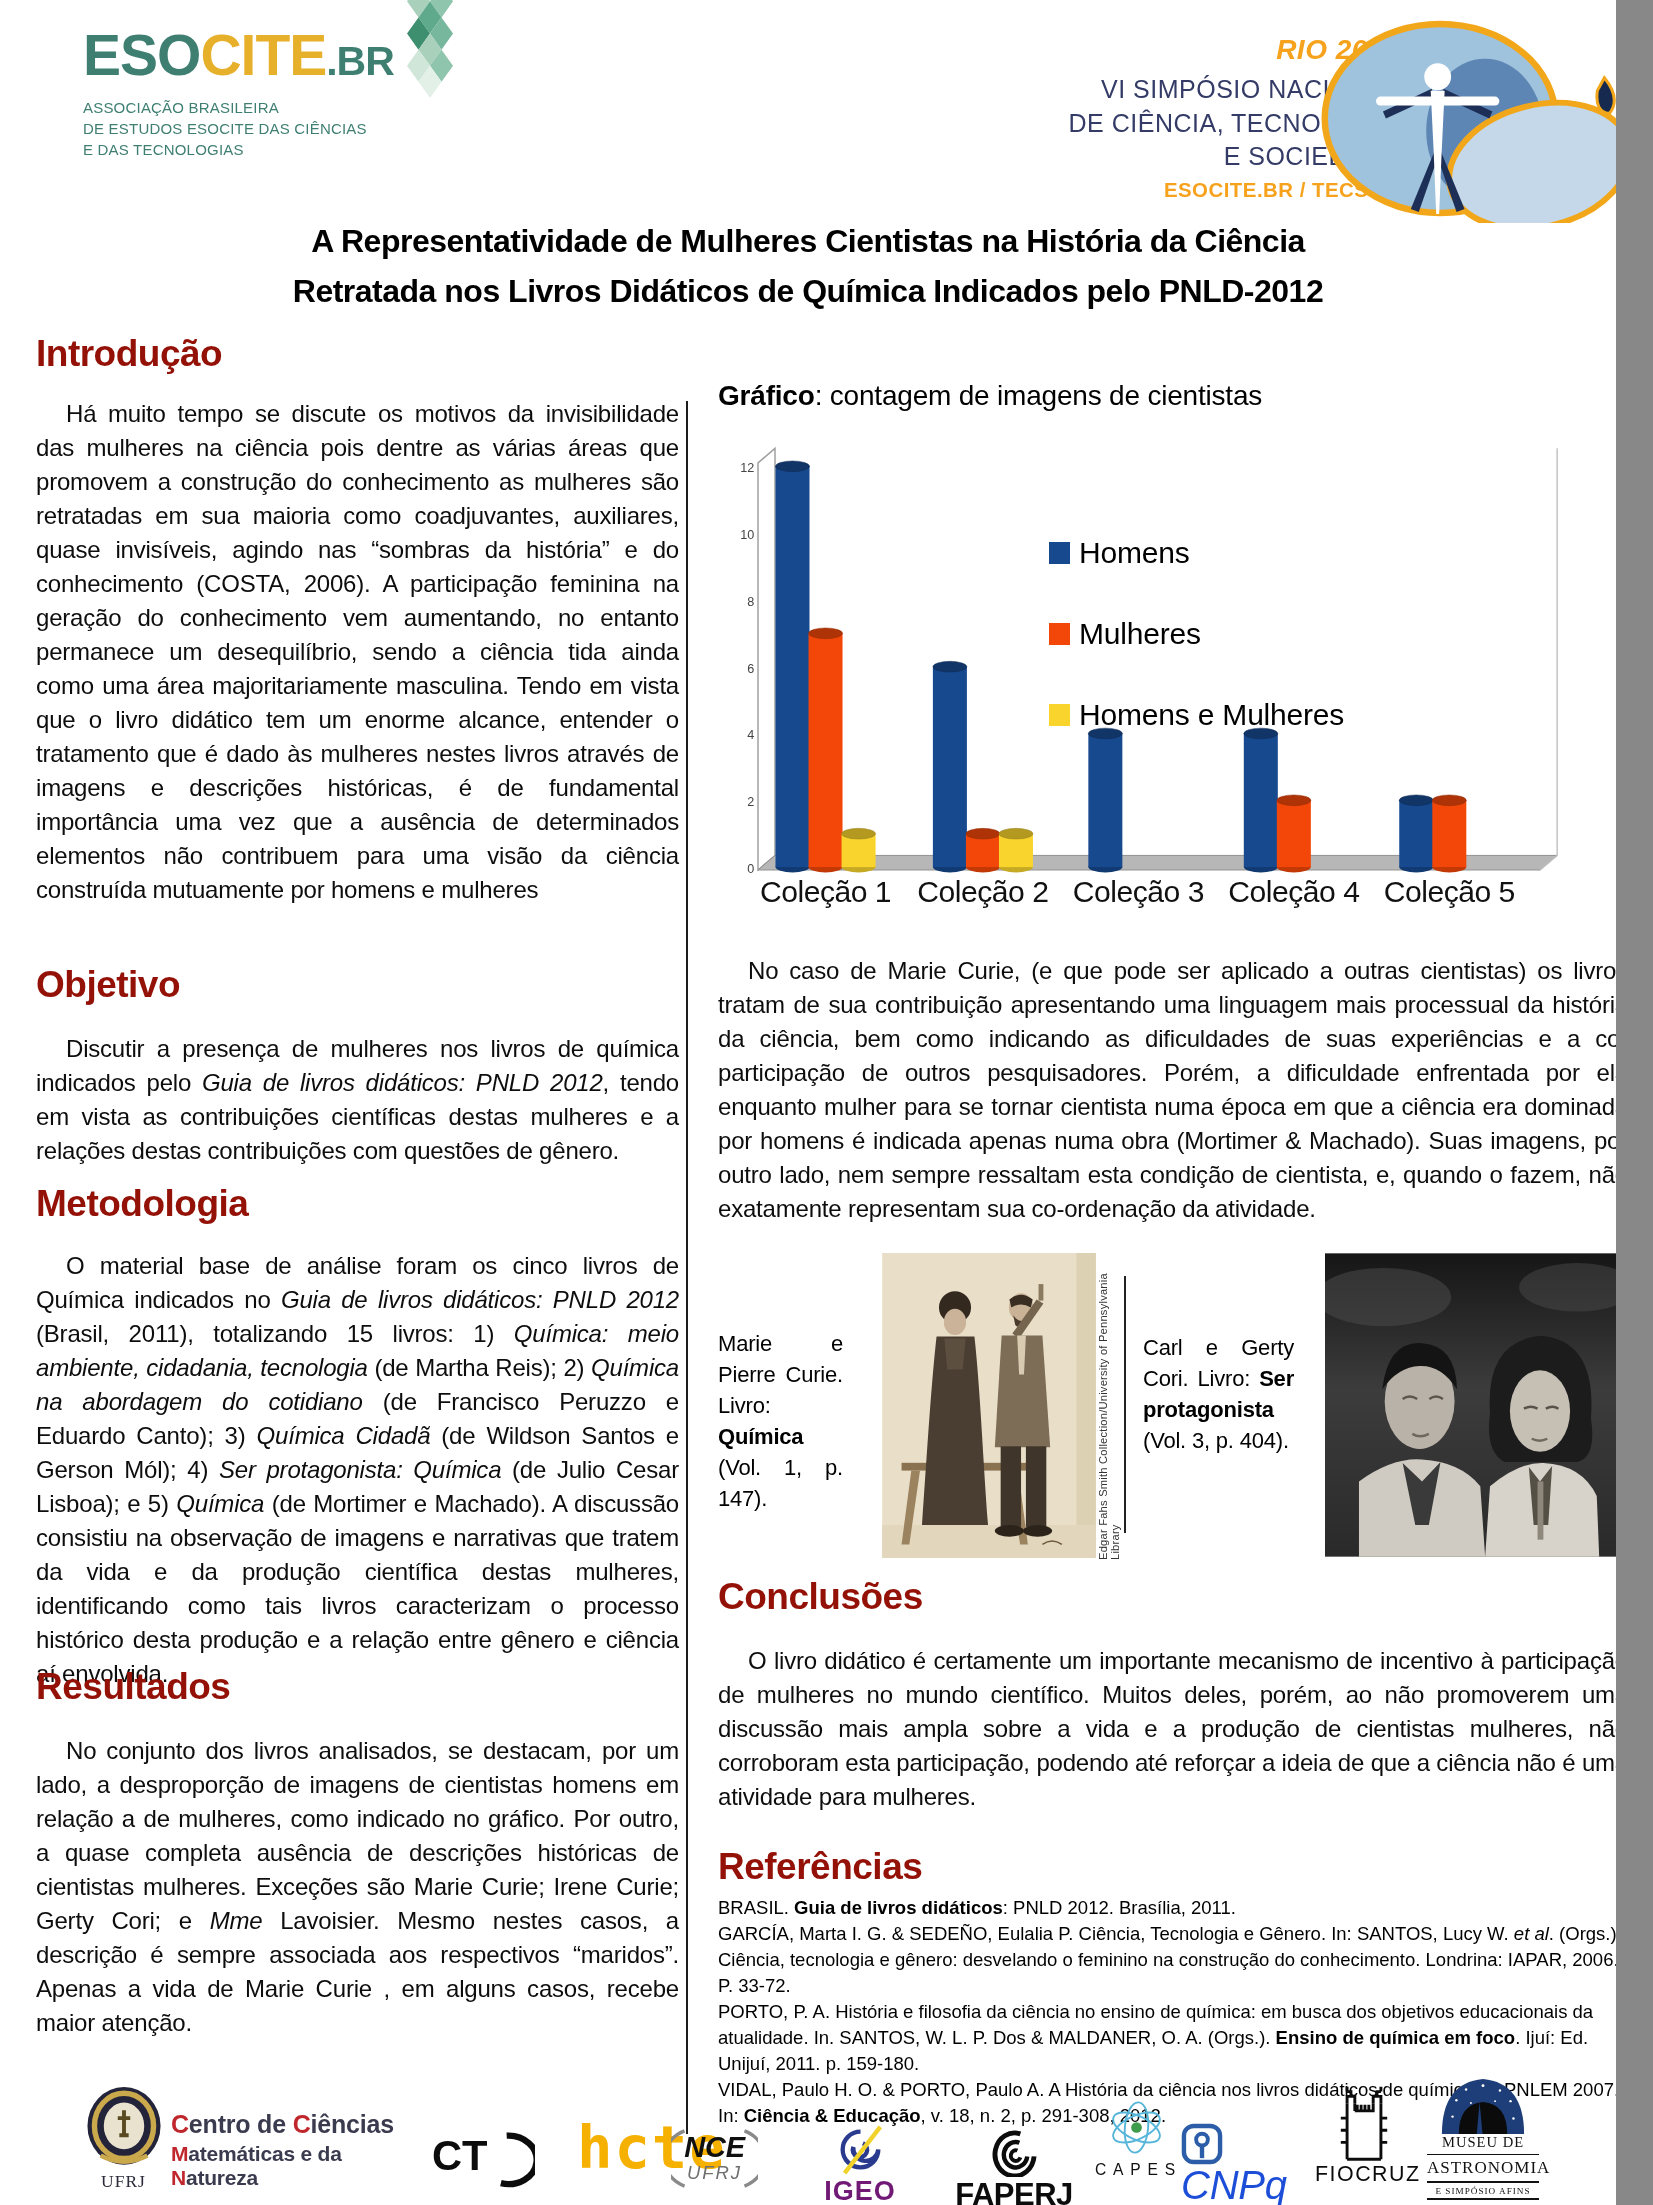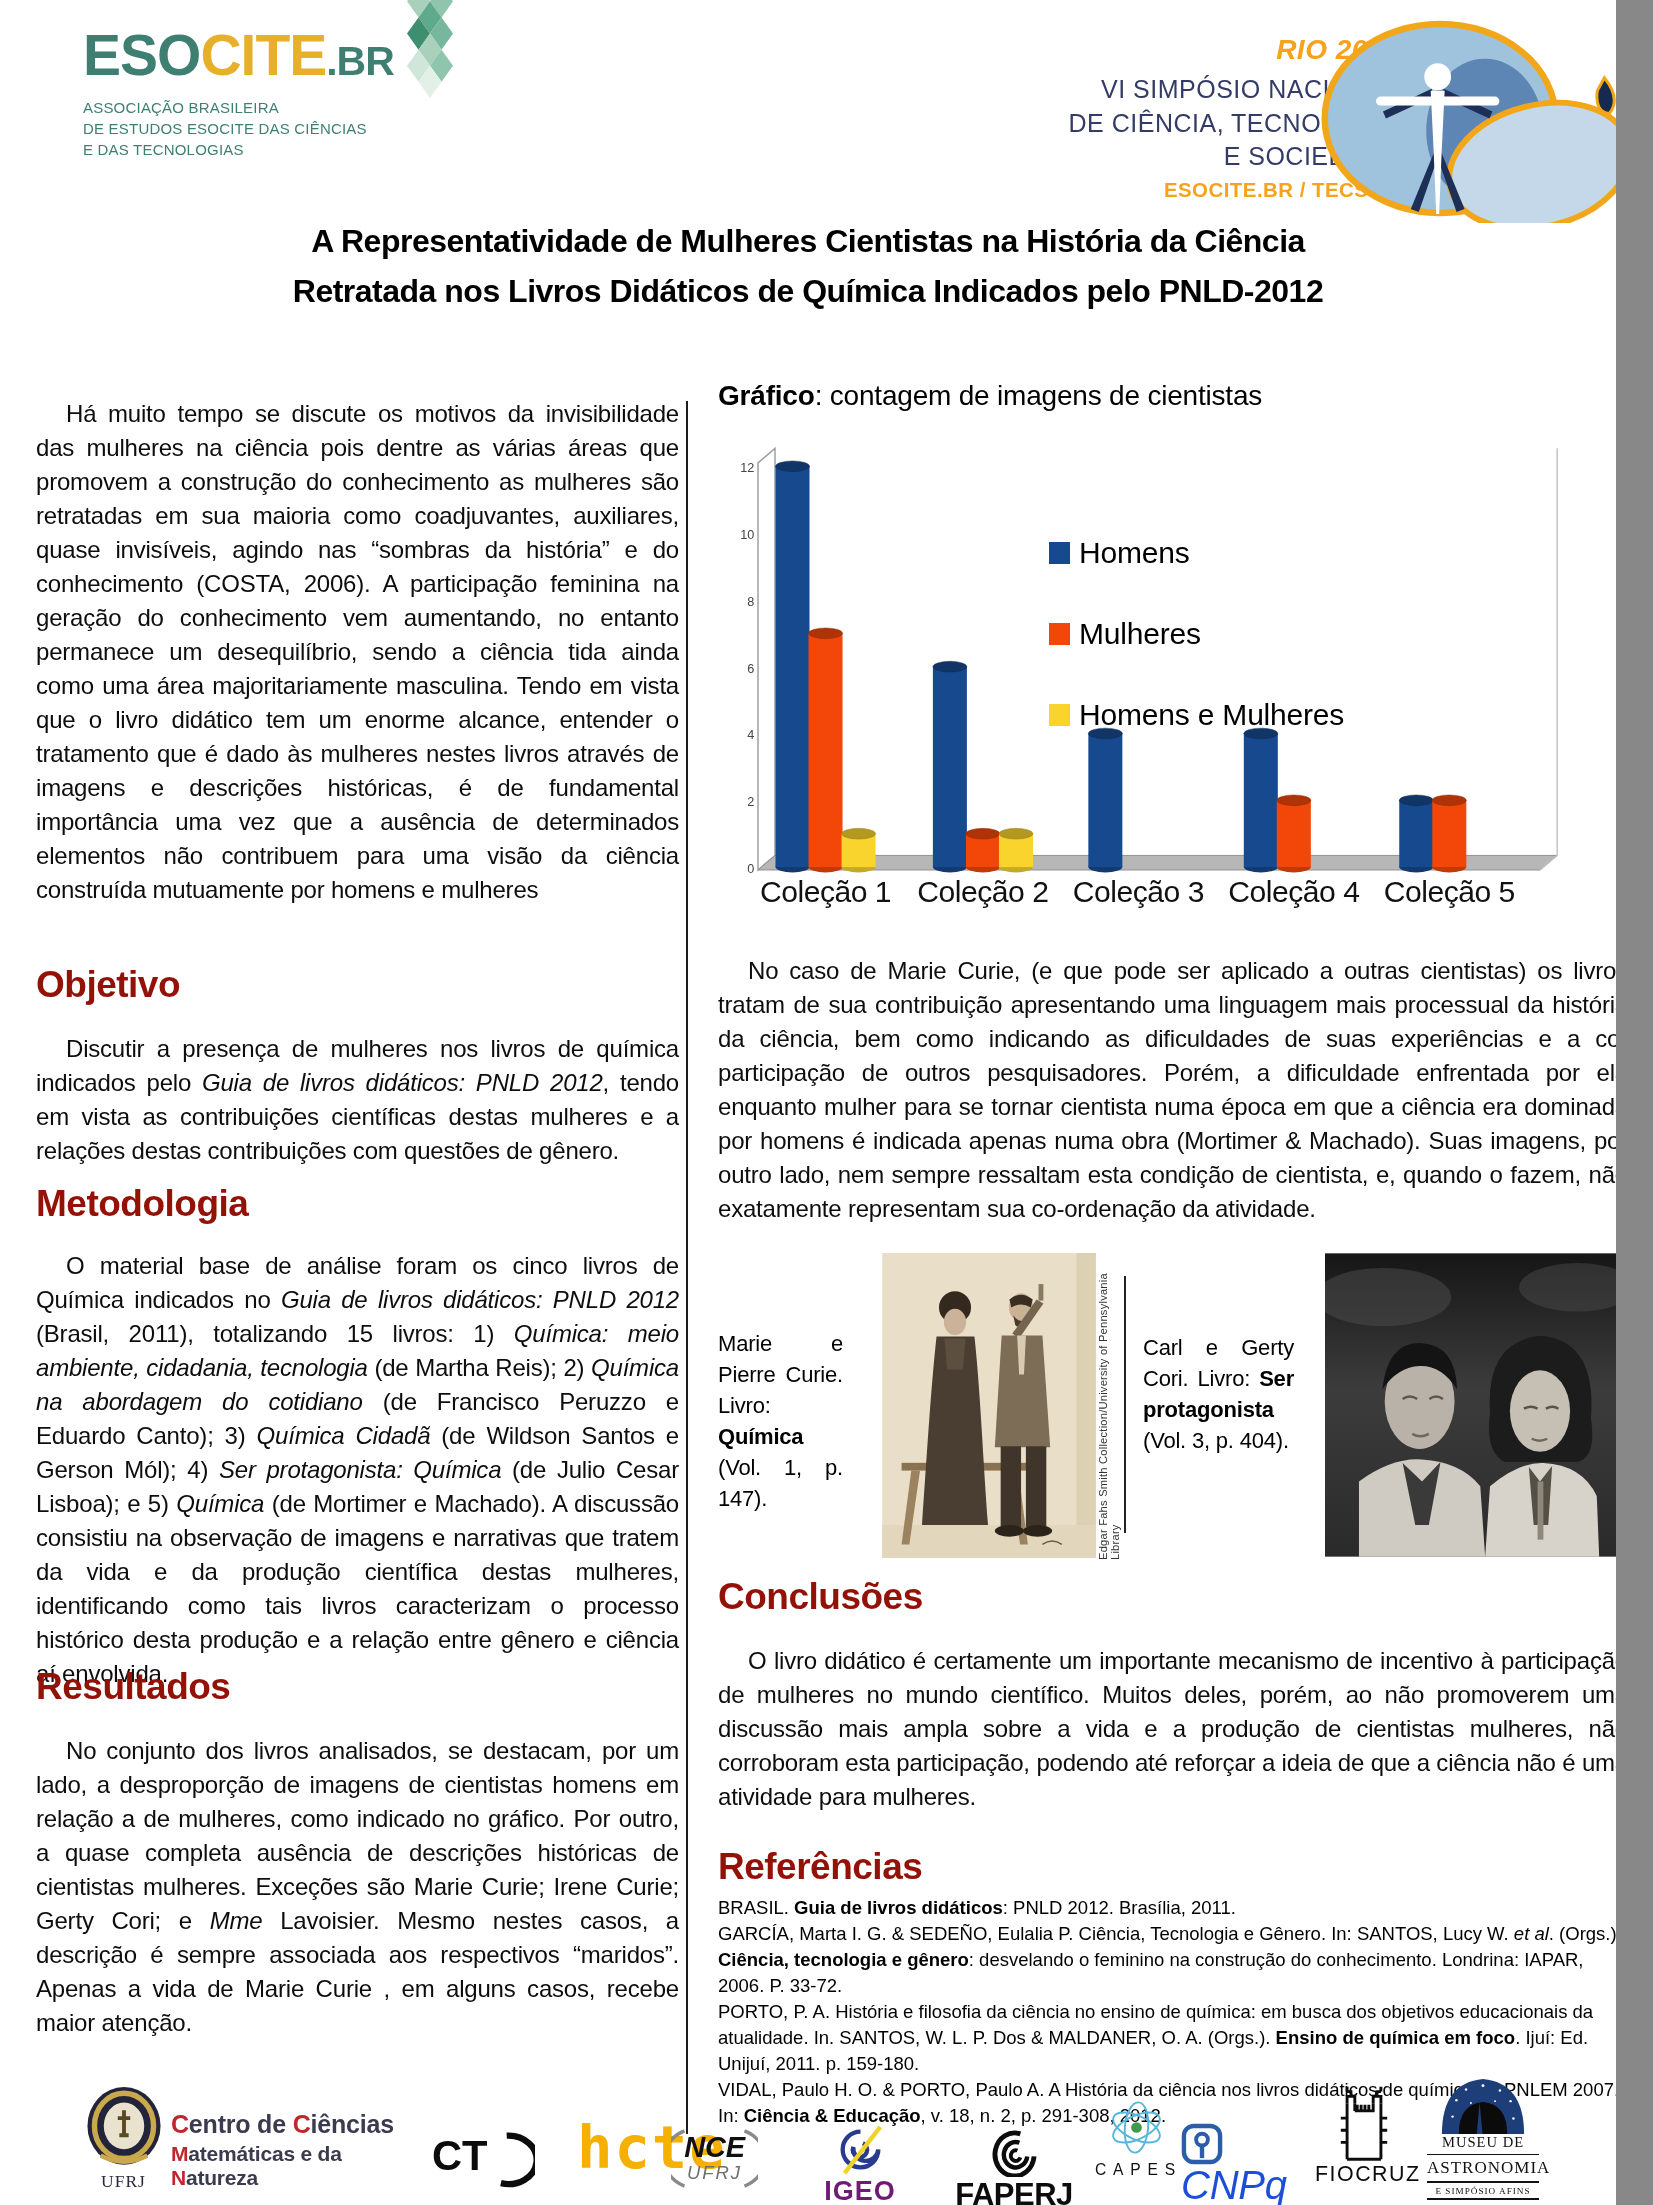--- a/index.html
+++ b/index.html
@@ -123,20 +123,21 @@
     <path d="M585 118 q 34 42 10 72 q -30 -4 -24 -46 z" fill="#16294f" stroke="#f2a71b" stroke-width="6"></path>
   </svg>
 
   <div class="title">
     <div>A Representatividade de Mulheres Cientistas na História da Ciência</div>
     <div>Retratada nos Livros Didáticos de Química Indicados pelo PNLD-2012</div>
   </div>
 
   <div class="divider-main"></div>
 
+  <div class="h-sec leftcol" style="top:333px;">Introdução</div>
   <p class="p-body leftcol" style="top:373px;">Há muito tempo se discute os motivos da invisibilidade das mulheres na ciência pois dentre as várias áreas que promovem a construção do conhecimento as mulheres são retratadas em sua maioria como coadjuvantes, auxiliares, quase invisíveis, agindo nas “sombras da história” e do conhecimento (COSTA, 2006). A participação feminina na geração do conhecimento vem aumentando, no entanto permanece um desequilíbrio, sendo a ciência tida ainda como uma área majoritariamente masculina. Tendo em vista que o livro didático tem um enorme alcance, entender o tratamento que é dado às mulheres nestes livros através de imagens e descrições históricas, é de fundamental importância uma vez que a ausência de determinados elementos não contribuem para uma visão da ciência construída mutuamente por homens e mulheres</p>
 
   <div class="h-sec leftcol" style="top:964px;">Objetivo</div>
   <p class="p-body leftcol" style="top:1008px;"><span>Discutir a presença de mulheres nos livros de química indicados pelo </span><span style="font-style: italic;">Guia de livros didáticos: PNLD 2012</span><span>, tendo em vista as contribuições científicas destas mulheres e a relações destas contribuições com questões de gênero.</span></p>
 
   <div class="h-sec leftcol" style="top:1183px;">Metodologia</div>
   <p class="p-body leftcol" style="top:1225px;"><span>O material base de análise foram os cinco livros de Química indicados no </span><span style="font-style: italic;">Guia de livros didáticos: PNLD 2012</span><span> (Brasil, 2011), totalizando 15 livros: 1) </span><span style="font-style: italic;">Química: meio ambiente, cidadania, tecnologia</span><span> (de Martha Reis);  2) </span><span style="font-style: italic;">Química na abordagem do cotidiano</span><span> (de Francisco Peruzzo e Eduardo Canto);  3) </span><span style="font-style: italic;">Química Cidadã</span><span> (de Wildson Santos e Gerson Mól); 4) </span><span style="font-style: italic;">Ser protagonista: Química</span><span> (de Julio Cesar Lisboa); e 5) </span><span style="font-style: italic;">Química</span><span> (de Mortimer e Machado). A discussão consistiu na observação de imagens e narrativas que tratem da vida e da produção científica destas mulheres, identificando como tais livros caracterizam o processo histórico desta produção e a relação entre gênero e ciência aí envolvida.</span></p>
 
   <div class="h-sec leftcol" style="top:1666px;">Resultados</div>
   <p class="p-body leftcol" style="top:1710px;"><span>No conjunto dos livros analisados, se destacam, por um lado, a desproporção de imagens de cientistas homens em relação a de mulheres, como indicado no gráfico. Por outro, a quase completa ausência de descrições históricas de cientistas mulheres. Exceções são Marie Curie; Irene Curie; Gerty Cori; e </span><span style="font-style: italic;">Mme</span><span> Lavoisier. Mesmo nestes casos, a descrição é sempre associada aos respectivos “maridos”. Apenas a vida de Marie Curie , em alguns casos, recebe maior atenção.</span></p>
@@ -286,21 +287,21 @@
       <rect x="438" y="470" width="12" height="120" fill="#8e887c"></rect>
     </svg>
   </div>
 
   <div class="h-sec" style="left:718px; top:1576px;">Conclusões</div>
   <p class="p-body rightcol" style="top:1620px; position:absolute;">O livro didático é certamente um importante mecanismo de incentivo à participação de mulheres no mundo científico. Muitos deles, porém, ao não promoverem uma discussão mais ampla sobre a vida e a produção de cientistas mulheres, não corroboram esta participação, podendo até reforçar a ideia de que a ciência não é uma atividade para mulheres.</p>
 
   <div class="h-sec" style="left:718px; top:1846px;">Referências</div>
   <div class="refs">
     <p class="ref-item"><span>BRASIL. </span><span style="font-weight: bold;">Guia de livros didáticos</span><span>: PNLD 2012. Brasília, 2011.</span></p>
-    <p class="ref-item"><span>GARCÍA, Marta I. G. &amp; SEDEÑO, Eulalia P. Ciência, Tecnologia e Gênero. In: SANTOS, Lucy W. </span><span style="font-style: italic;">et al</span><span>. (Orgs.). </span><span style="font-weight: bold; margin-top: 11px;">Ciência, tecnologia e gênero</span><span>: desvelando o feminino na construção do conhecimento.  Londrina: IAPAR, 2006. P. 33-72.</span></p>
+    <p class="ref-item"><span>GARCÍA, Marta I. G. &amp; SEDEÑO, Eulalia P. Ciência, Tecnologia e Gênero. In: SANTOS, Lucy W. </span><span style="font-style: italic;">et al</span><span>. (Orgs.). </span><span style="font-weight: normal; margin-top: 11px;">Ciência, tecnologia e gênero</span><span>: desvelando o feminino na construção do conhecimento.  Londrina: IAPAR, 2006. P. 33-72.</span></p>
     <p class="ref-item"><span>PORTO, P. A. História e filosofia da ciência no ensino de química: em busca dos objetivos educacionais da atualidade. In. SANTOS, W. L. P. Dos &amp; MALDANER, O. A. (Orgs.). </span><span style="font-weight: bold;">Ensino de química em foco</span><span>. Ijuí: Ed. Unijuí, 2011. p. 159-180.</span></p>
     <p class="ref-item"><span>VIDAL, Paulo H. O. &amp;  PORTO, Paulo A. A História da ciência nos livros didáticos de química do PNLEM 2007. In: </span><span style="font-weight: bold;">Ciência &amp; Educação</span><span>, v. 18, n. 2, p. 291-308, 2012.</span></p>
   </div>
 
   <div class="footer-item" style="left:80px; top:2087px; width:87px;">
     <svg width="78" height="84" viewBox="0 0 100 108" style="display:block;margin:0 auto;">
       <ellipse cx="50" cy="50" rx="47" ry="50" fill="#23233a"></ellipse>
       <ellipse cx="50" cy="50" rx="38" ry="42" fill="none" stroke="#caa84c" stroke-width="7"></ellipse>
       <ellipse cx="50" cy="50" rx="26" ry="30" fill="#e8e2cf"></ellipse>
       <path d="M50 30 L50 62 M42 40 L58 40 M44 62 L56 62" stroke="#5a4a22" stroke-width="5" fill="none"></path>

